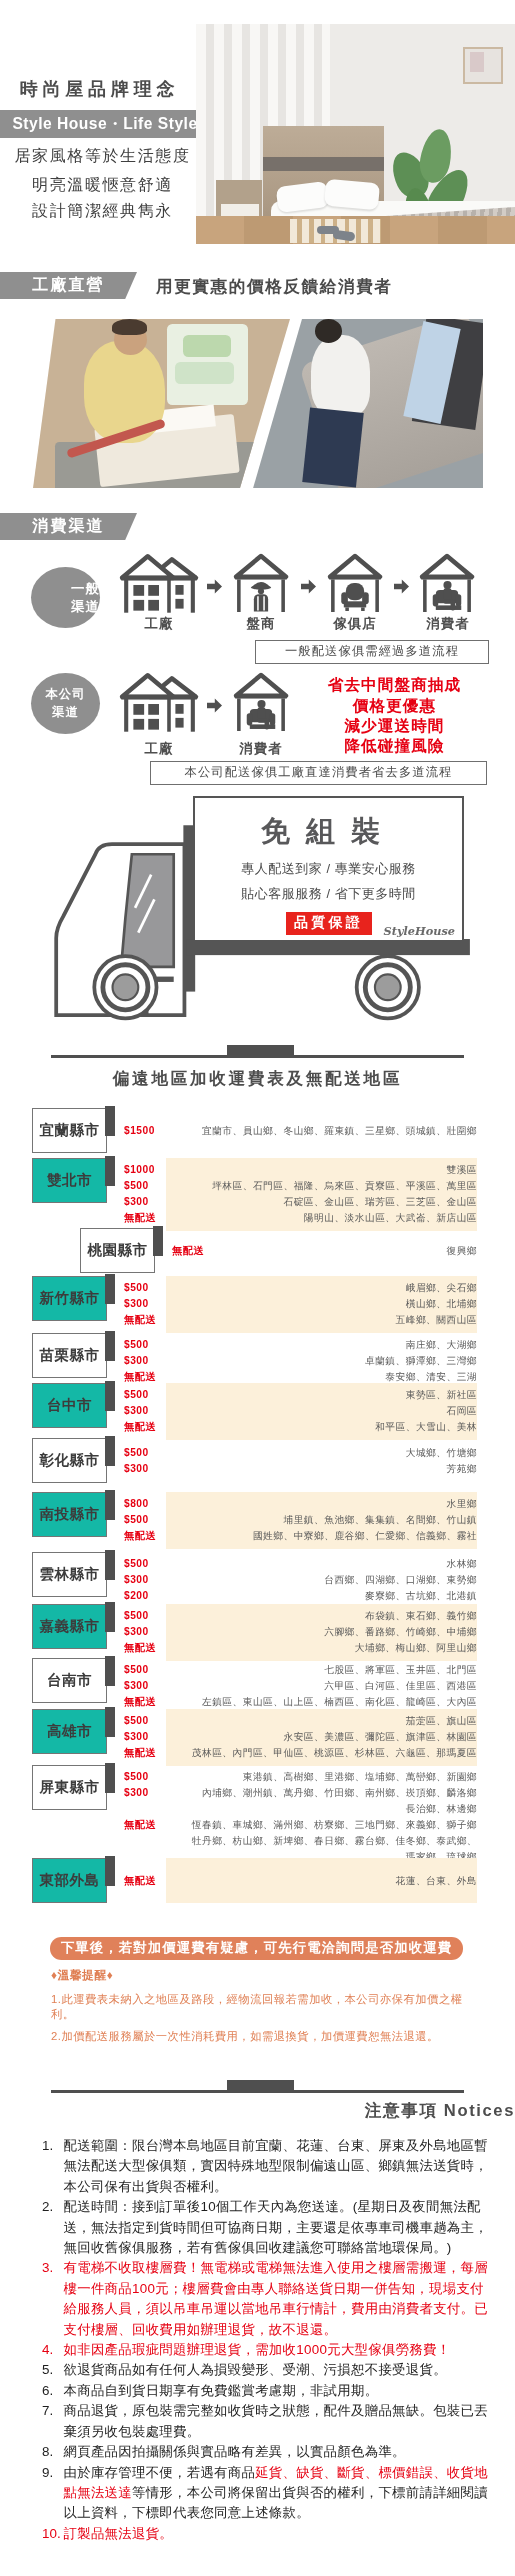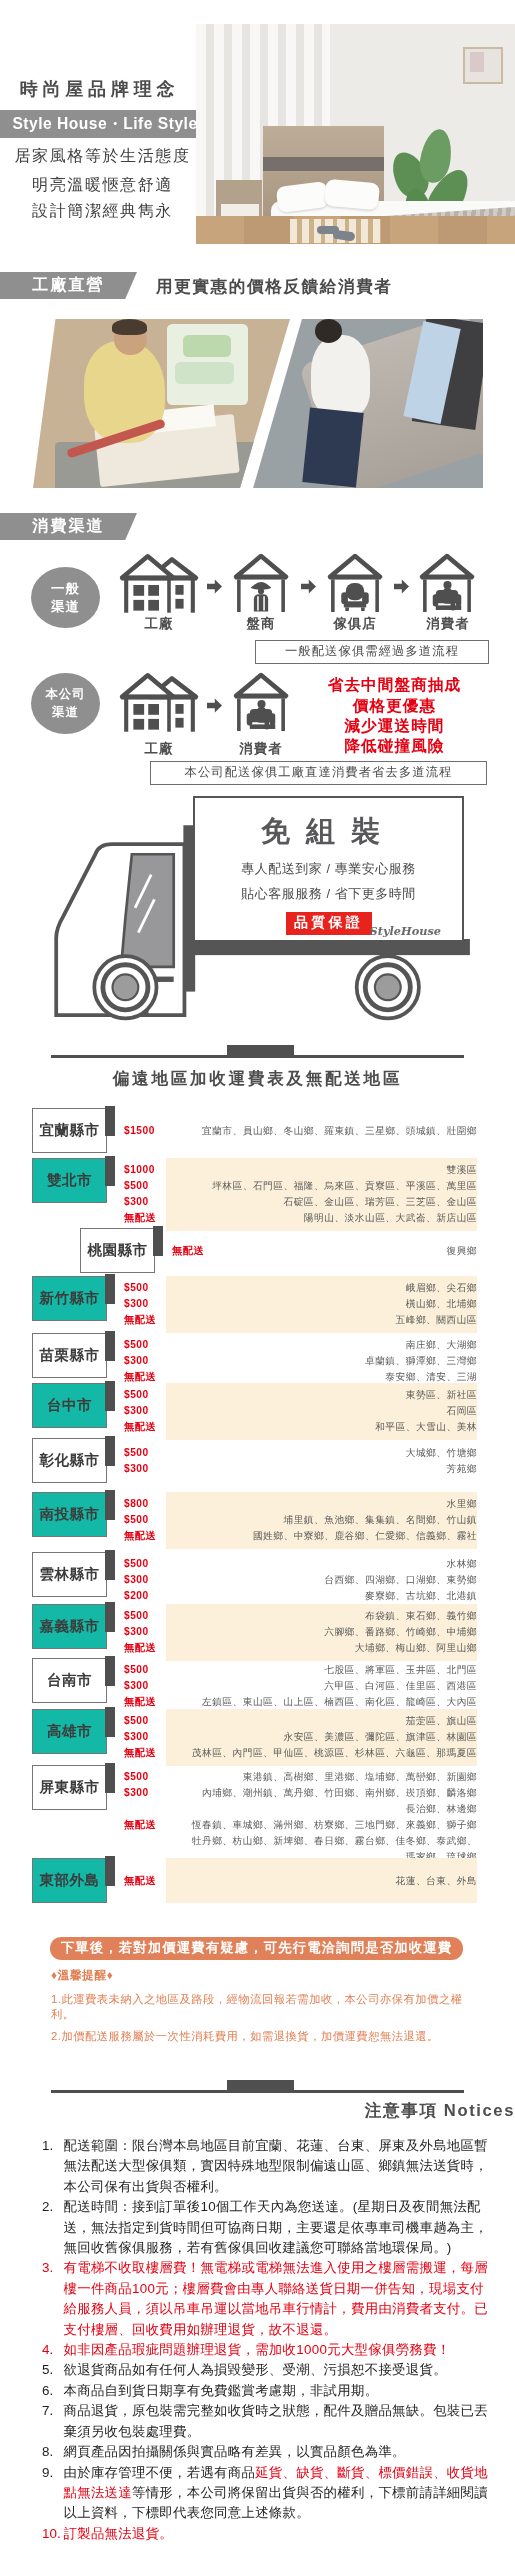--- a/index.html
+++ b/index.html
@@ -68,21 +68,21 @@
   .benefit{position:absolute;left:301px;width:187px;text-align:center;font-size:15.6px;font-weight:700;
            color:#e60012;letter-spacing:1.1px;}
 
   
   .cargo{left:193px;top:796px;width:271px;height:146px;border:2.1px solid #555;background:#fff;box-sizing:border-box;
          text-align:center;}
   .cargo-title{margin-top:14px;font-size:29px;font-weight:600;color:#58585a;letter-spacing:16px;padding-left:0;}
   .cargo-line{margin-top:7.5px;font-size:13px;color:#4a4a4a;font-weight:500;letter-spacing:0.5px;}
   .q-badge{display:inline-block;margin-top:8.6px;background:#e8231d;color:#fff;font-size:14px;font-weight:700;
            letter-spacing:3.2px;padding:2.7px 8.6px;}
-  .brand-sig{position:absolute;right:21px;bottom:2.1px;font-family:"DejaVu Serif","Liberation Serif",serif;
+  .brand-sig{position:absolute;right:7px;bottom:2.1px;font-family:"DejaVu Serif","Liberation Serif",serif;
              font-style:italic;font-weight:700;font-size:11.3px;color:#6a6a6a;}
 
   
   .divider-line{left:51px;width:413px;height:2.7px;background:#4f4f4f;}
   .divider-tab{left:227px;width:67px;height:10.7px;background:#4f4f4f;}
   .table-heading{left:0;width:515px;text-align:center;font-size:16.6px;font-weight:600;color:#4d4d4d;letter-spacing:2.7px;}
 
   .group{position:absolute;left:32px;right:38px;display:flex;align-items:flex-start;}
   .county-box{position:relative;width:75px;height:45px;flex:none;margin-right:17px;border:1.1px solid #757575;
               background:#fff;display:flex;align-items:center;justify-content:center;box-sizing:border-box;}
@@ -171,21 +171,21 @@
       <span class="panel" style="right:0;top:0;width:64px;height:107px;transform:rotate(8deg);background:#3f3f42;"></span>
       <span class="panel" style="right:32px;top:5.4px;width:38px;height:97px;transform:rotate(12deg);background:#bfd3e6;"></span>
       <span class="blob" style="left:59px;top:16px;width:59px;height:81px;background:#f2f1ee;border-radius:45% 45% 30% 35%;"></span>
       <span class="blob" style="left:63px;top:0px;width:27px;height:23.6px;background:#2f2a26;"></span>
       <span class="panel" style="left:54px;top:91px;width:54px;height:75px;background:#2e3a52;transform:rotate(6deg);"></span>
     </div>
   </div>
 
   <div class="abs badge-slant" style="top:513px;">消費渠道</div>
 
-  <div class="abs ellipse" style="top:567px;">
+  <div class="abs ellipse" style="top:567px;align-items:flex-end;">
     <span>一般</span>
     <span>渠道</span>
   </div>
 
   <div class="abs house" style="left:118px;top:553px;">
       <svg width="82" height="62" viewBox="0 0 160 120">
         <g fill="#fff" stroke="#4f4f4f" stroke-width="9" stroke-linejoin="round">
           <polygon points="62,48 105,12 152,48"></polygon>
           <polygon points="8,48 58,6 108,48"></polygon>
         </g>

